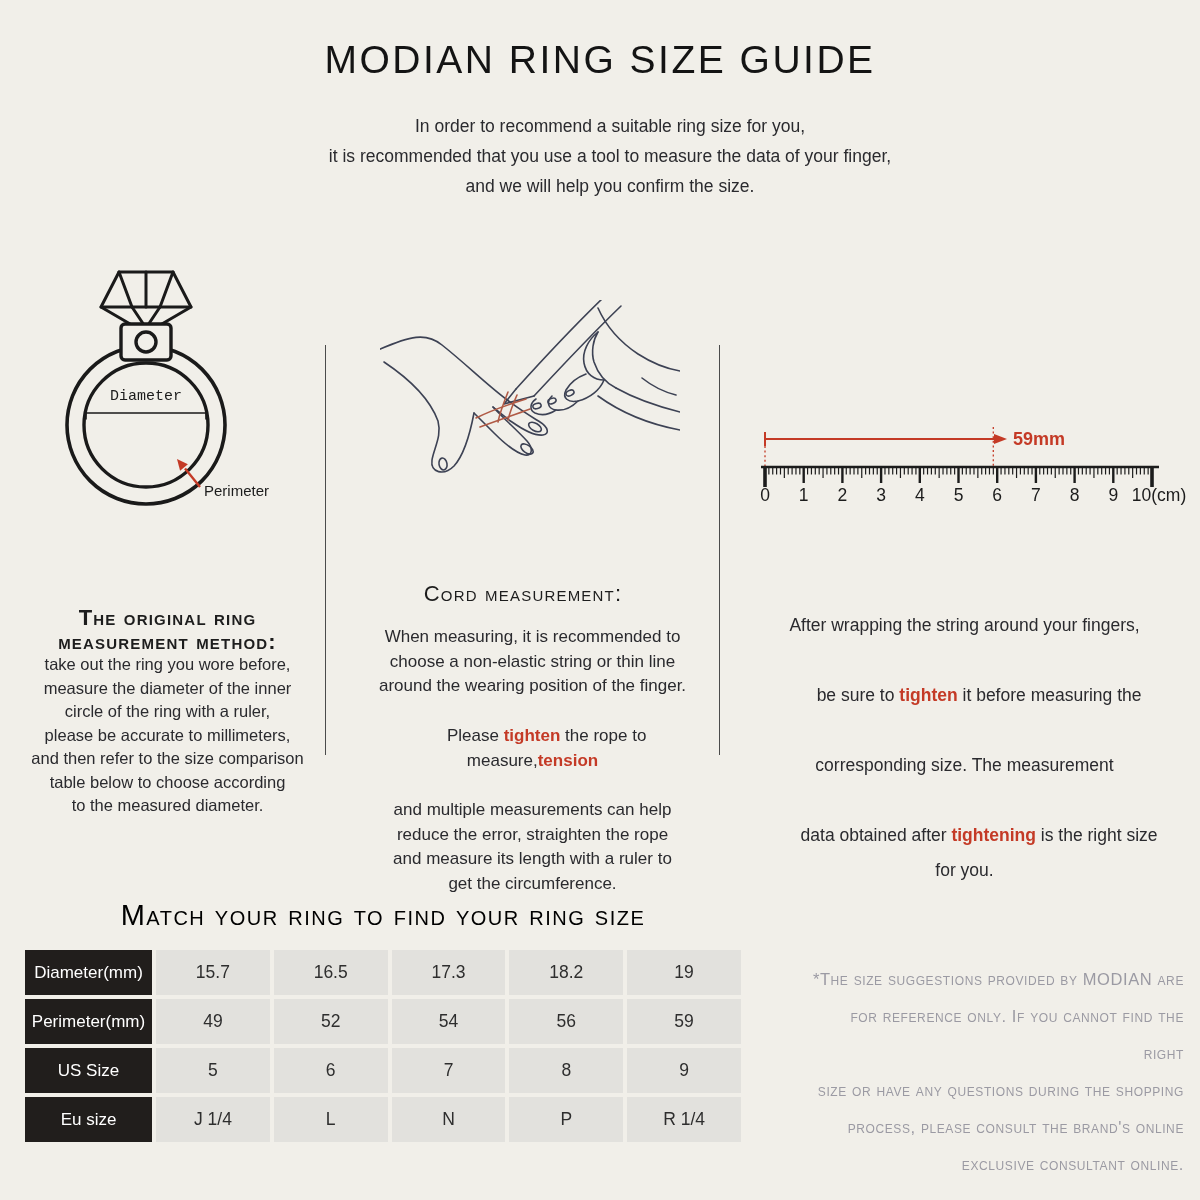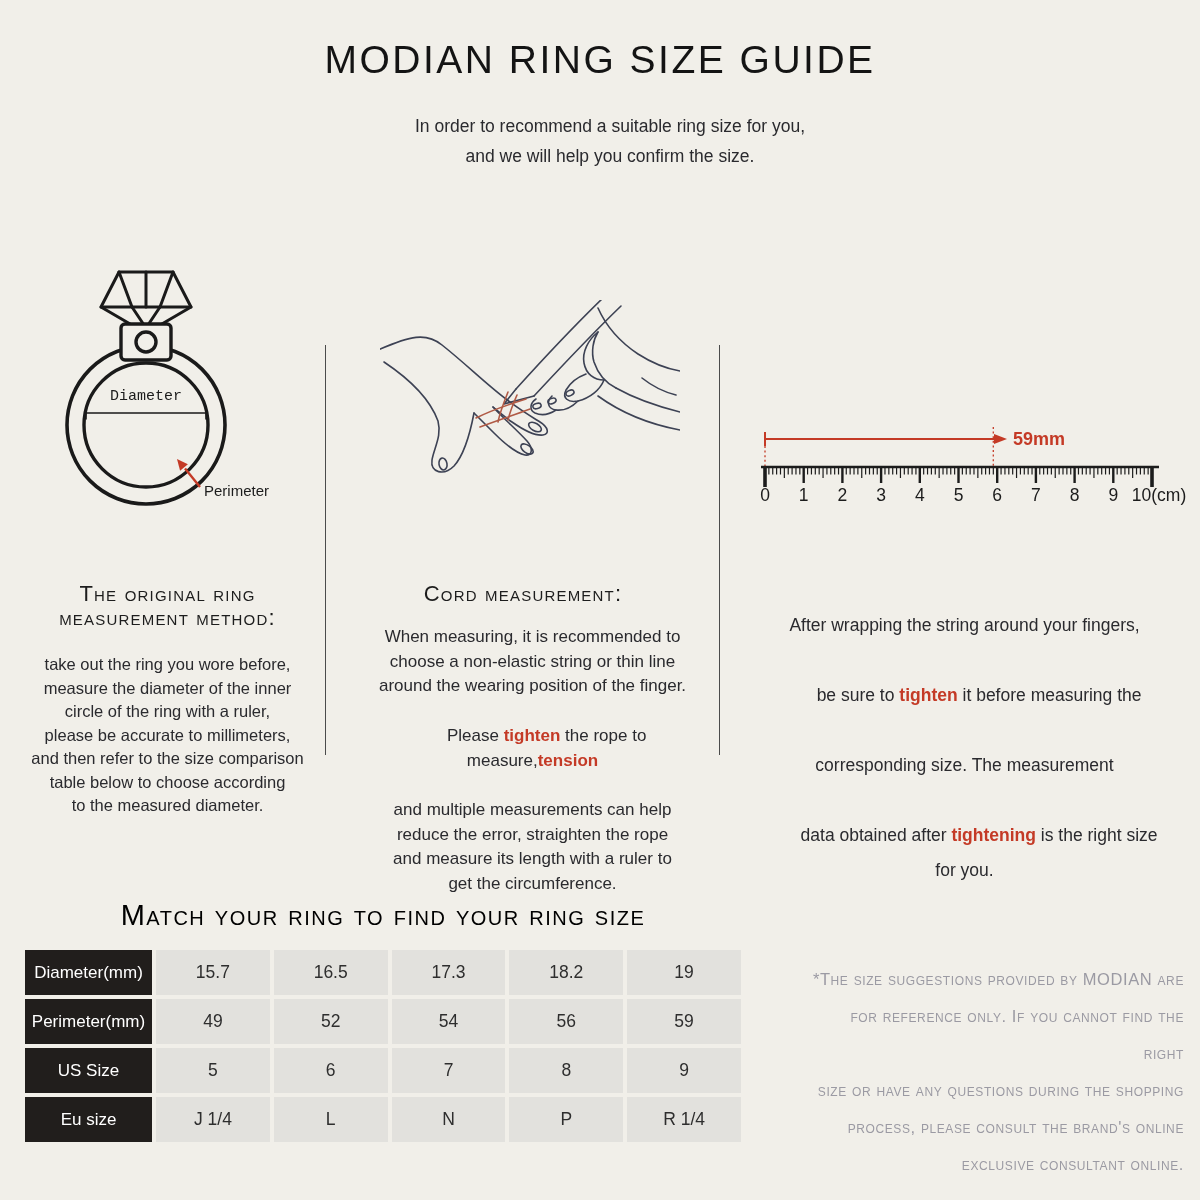--- a/index.html
+++ b/index.html
@@ -23,21 +23,21 @@
   .perimeter-label{position:absolute;left:204px;top:482px;font-size:15px;color:#1c1c1c;}
 
   .divider{position:absolute;top:345px;height:410px;width:1px;background:var(--divider-gray,#4b4b4b);}
   .divider-left{left:325px;}
   .divider-right{left:719px;}
 
   .col-heading{
     position:absolute;text-align:center;
     font-variant:small-caps;font-size:22px;line-height:24px;letter-spacing:1.2px;color:#1d1d1d;
   }
-  .heading-left{left:25px;top:582px;width:265px;}
+  .heading-left{left:25px;top:606px;width:265px;font-weight:bold;}
   .heading-mid{left:348px;top:582px;width:350px;}
 
   .col-body{position:absolute;text-align:center;color:#2a2a2e;}
   .body-left{left:10px;top:653px;width:295px;font-size:16.5px;line-height:23.5px;}
   .body-mid{left:340px;top:625px;width:365px;font-size:17px;line-height:24.7px;}
   .body-right{left:742px;top:608px;width:425px;font-size:17.5px;line-height:35px;}
 
   .red{color:var(--accent-red,#c43a26);font-weight:bold;}
 
   .table-heading{
@@ -64,20 +64,21 @@
 </style>
 </head>
 <body>
 
 <div class="canvas">
 
   <h1 class="title">MODIAN RING SIZE GUIDE</h1>
 
   <div class="intro">
     <div class="line">In order to recommend a suitable ring size for you,</div>
+    <div class="line">it is recommended that you use a tool to measure the data of your finger,</div>
     <div class="line">and we will help you confirm the size.</div>
   </div>
 
   <svg class="abs" style="left:28px;top:256px;" width="240" height="252" viewBox="0 0 240 252">
     <g fill="none" stroke="var(--ink,#1a1a1a)" stroke-linejoin="round" stroke-linecap="round">
 
       <circle cx="118" cy="169" r="79" stroke-width="3.6"></circle>
       <circle cx="118" cy="169" r="62" stroke-width="3.4"></circle>
 
       <g stroke-width="3">

